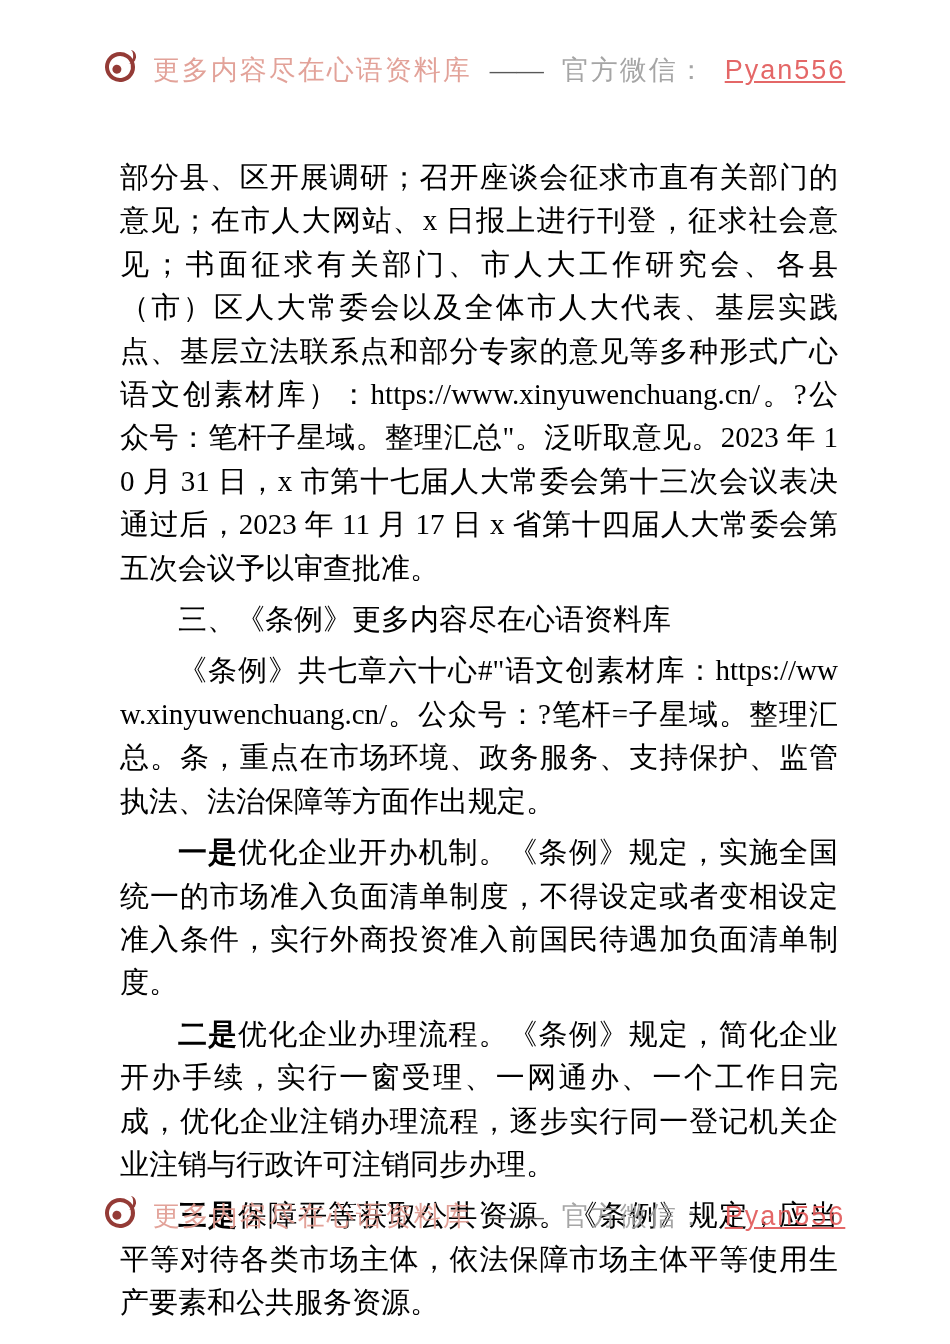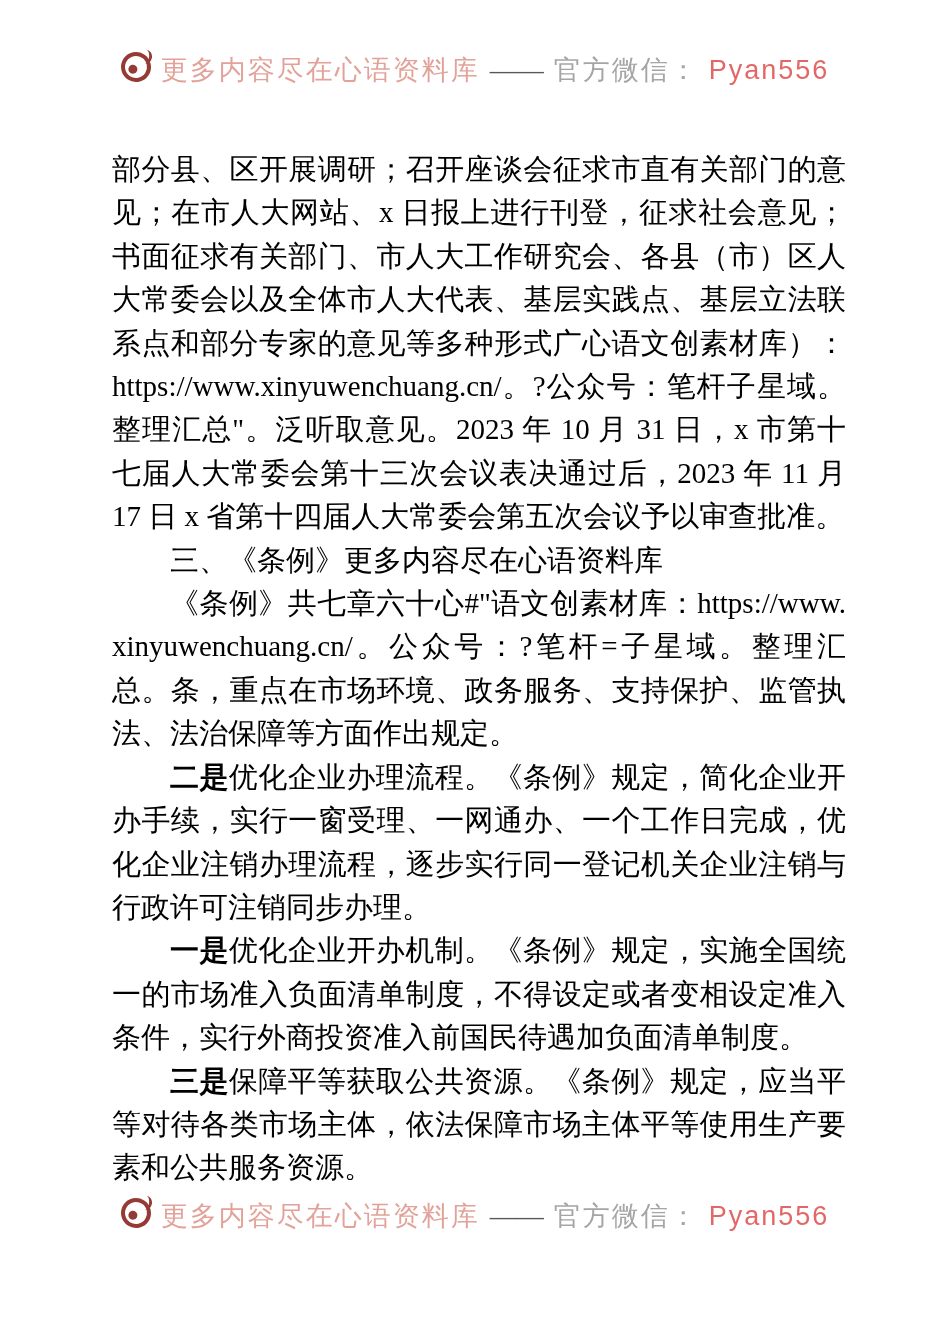--- a/index.html
+++ b/index.html
@@ -12,21 +12,21 @@
     position:relative;
     font-family:"Liberation Serif","DejaVu Serif",serif;
     color:var(--body_text);
     overflow:hidden;
   }
   
   .watermark{
     position:absolute;left:0;right:0;
     height:36px;overflow:hidden;           
     display:flex;justify-content:center;align-items:flex-start;
-    gap:10px;opacity:.92;
+    gap:18px;opacity:.92;
     user-select:none;
   }
   .watermark.top{top:50px;}
   .watermark.bottom{top:1196px;}
   .wm-logo{
     flex:0 0 auto;width:30px;height:30px;margin-top:2px;
     border-radius:50%;
     border:4px solid var(--logo);
     position:relative;background:#fff;
     transform:rotate(-12deg);
@@ -37,50 +37,50 @@
   }
   .wm-logo::before{
     content:"";position:absolute;right:-7px;top:-4px;width:10px;height:14px;
     border-right:3px solid var(--logo);border-radius:0 100% 100% 0;
     transform:rotate(18deg);
   }
   .wm-text{font-size:27px;line-height:40px;letter-spacing:2px;white-space:nowrap;}
   .wm-brand{color:var(--brand_text);}
   .wm-dash{color:var(--dash);letter-spacing:0;}
   .wm-label{color:var(--wechat_label);}
-  .wm-id{color:var(--wechat_id);font-family:"Liberation Sans","DejaVu Sans",sans-serif;}
+  .wm-id{color:var(--wechat_id);font-family:"Liberation Sans","DejaVu Sans",sans-serif;text-decoration:underline;}
   
   .doc{
     position:absolute;top:148px;left:112px;width:734px;
     font-size:29px;line-height:43.4px;
     text-align:justify;
     word-break:break-all;
     overflow-wrap:anywhere;
   }
-  .doc p{margin:0;}
+  .doc p{margin:8px;}
   .doc p.indent{text-indent:2em;}
   .doc .bold{font-weight:bold;}
 </style>
 </head>
 <body>
 
 <div class="watermark top">
   <span class="wm-logo"></span>
   <span class="wm-text wm-brand">更多内容尽在心语资料库</span>
   <span class="wm-text wm-dash">——</span>
   <span class="wm-text wm-label">官方微信：</span>
   <span class="wm-text wm-id">Pyan556</span>
 </div>
 
 <main class="doc">
     <p class=""><span>部分县、区开展调研；召开座谈会征求市直有关部门的意见；在市人大网站、x 日报上进行刊登，征求社会意见；书面征求有关部门、市人大工作研究会、各县（市）区人大常委会以及全体市人大代表、基层实践点、基层立法联系点和部分专家的意见等多种形式广心语文创素材库）：https://www.xinyuwenchuang.cn/。?公众号：笔杆子星域。整理汇总"。泛听取意见。2023 年 10 月 31 日，x 市第十七届人大常委会第十三次会议表决通过后，2023 年 11 月 17 日 x 省第十四届人大常委会第五次会议予以审查批准。</span></p>
     <p class="indent"><span>三、《条例》更多内容尽在心语资料库</span></p>
     <p class="indent"><span>《条例》共七章六十心#"语文创素材库：https://www.xinyuwenchuang.cn/。公众号：?笔杆=子星域。整理汇总。条，重点在市场环境、政务服务、支持保护、监管执法、法治保障等方面作出规定。</span></p>
+    <p class="indent"><span class="bold">一是</span><span>优化企业开办机制。《条例》规定，实施全国统一的市场准入负面清单制度，不得设定或者变相设定准入条件，实行外商投资准入前国民待遇加负面清单制度。</span></p>
     <p class="indent"><span class="bold">二是</span><span>优化企业办理流程。《条例》规定，简化企业开办手续，实行一窗受理、一网通办、一个工作日完成，优化企业注销办理流程，逐步实行同一登记机关企业注销与行政许可注销同步办理。</span></p>
-    <p class="indent"><span class="bold">一是</span><span>优化企业开办机制。《条例》规定，实施全国统一的市场准入负面清单制度，不得设定或者变相设定准入条件，实行外商投资准入前国民待遇加负面清单制度。</span></p>
     <p class="indent"><span class="bold">三是</span><span>保障平等获取公共资源。《条例》规定，应当平等对待各类市场主体，依法保障市场主体平等使用生产要素和公共服务资源。</span></p>
   </main>
 
 <div class="watermark bottom">
   <span class="wm-logo"></span>
   <span class="wm-text wm-brand">更多内容尽在心语资料库</span>
   <span class="wm-text wm-dash">——</span>
   <span class="wm-text wm-label">官方微信：</span>
   <span class="wm-text wm-id">Pyan556</span>
 </div>

